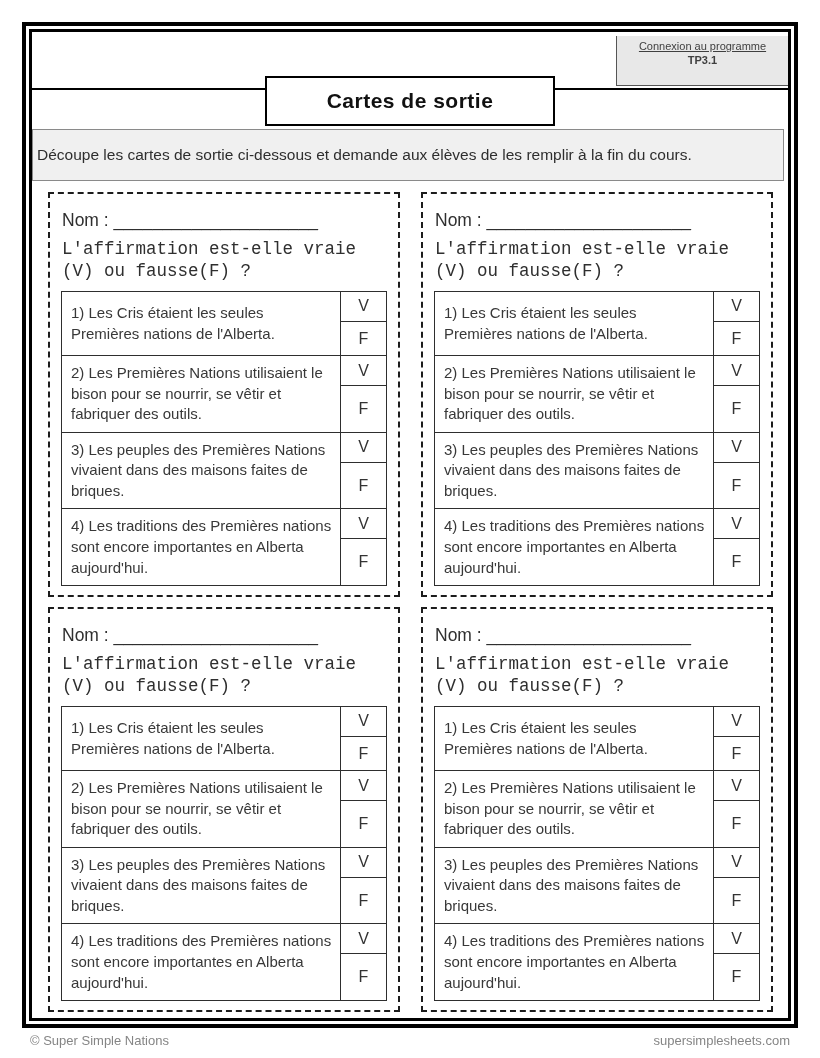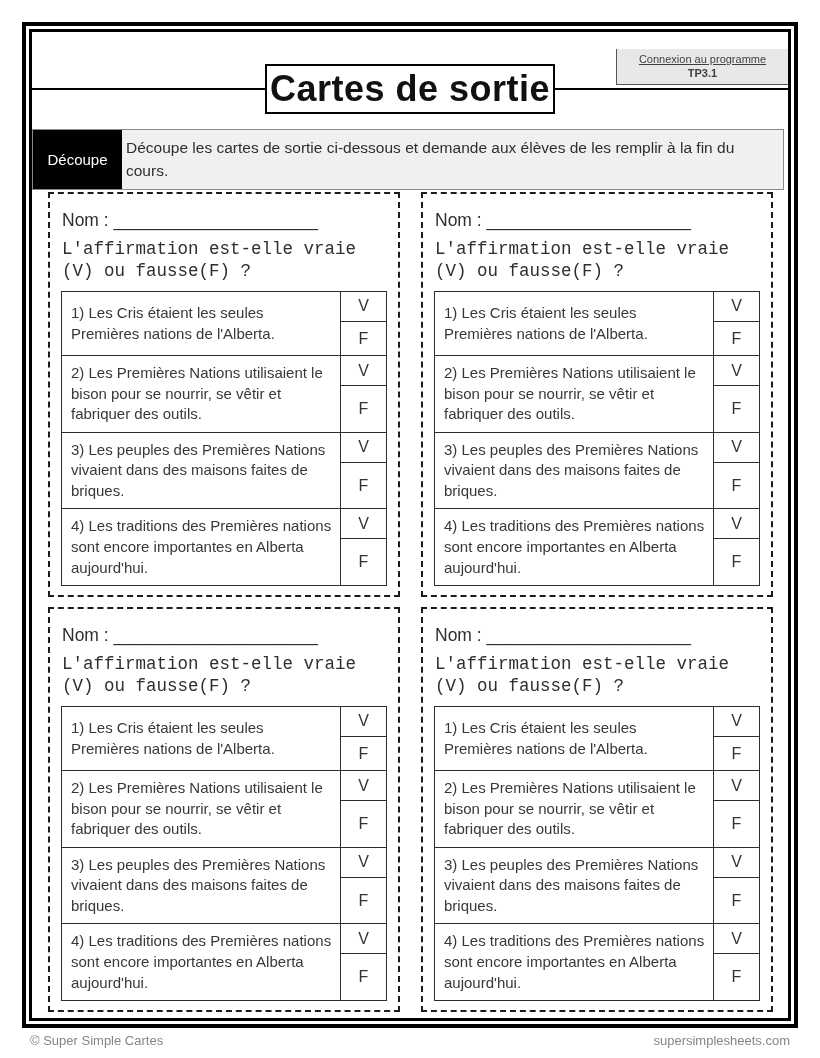--- a/index.html
+++ b/index.html
@@ -14,45 +14,45 @@
     position: absolute; left: 22px; top: 22px;
     width: 776px; height: 1006px;
     border: 4px solid #000;
   }
   .sheet-inner {
     position: absolute; left: 3px; top: 3px; right: 3px; bottom: 3px;
     border: 3px solid #000;
     background: #fff;
   }
   .connexion-box {
-    position: absolute; top: 17px; right: 0;
+    position: absolute; top: 4px; right: 0;
     width: 172px; min-height: 32px;
     background: #e8e8e8;
     border-left: 1px solid #555; border-bottom: 1px solid #555;
     text-align: center;
-    padding: 4px 4px 3px;
+    padding: 4px 4px 17px;
     font-size: 11px; line-height: 1.25;
     color: #3f3f3f;
     z-index: 3;
   }
   .connexion-link { text-decoration: underline; color: #3f3f3f; display: block; cursor: pointer; }
   .connexion-code { display: block; font-weight: bold; }
   .title-wrap {
     position: absolute; left: 0; right: 0; top: 32px; height: 50px; z-index: 2;
   }
   .title-rule {
     position: absolute; left: 0; right: 0; top: 24px;
     border-top: 2px solid #000;
   }
   .title-box {
-    position: relative; margin: 0 auto;
+    position: relative; margin: 12px auto;
     width: 290px; height: 50px;
     background: #fff; border: 2px solid #000;
     display: flex; align-items: center; justify-content: center;
-    font-size: 36px; font-weight: bold; color: #111;
+    font-size: 21px; font-weight: bold; color: #111;
     letter-spacing: 0.5px;
     z-index: 2;
   }
   .instruction-bar {
     position: absolute; left: 0; right: 4px; top: 97px;
     min-height: 52px;
     display: flex;
     border: 1px solid #8a8a8a;
     background: #f0f0f0;
     z-index: 1;
@@ -142,21 +142,20 @@
       <span class="connexion-link">Connexion au programme</span>
       <span class="connexion-code">TP3.1</span>
     </div>
 
     <div class="title-wrap">
       <div class="title-rule"></div>
       <div class="title-box">Cartes de sortie</div>
     </div>
 
     <div class="instruction-bar">
-      <div class="cut-label">Découpe</div>
       <div class="instruction-text">Découpe les cartes de sortie ci-dessous et demande aux élèves de les remplir à la fin du cours.</div>
     </div>
 
     <div class="cards-grid">
   <div class="exit-card">
     <div class="name-line">
       <span>Nom :</span>
       <span> _____________________</span>
     </div>
     <div class="prompt-line">L'affirmation est-elle vraie (V) ou fausse(F) ?</div>
@@ -304,15 +303,15 @@
         </div>
       </div>
     </div>
   </div>
 </div>
 
   </div>
 </div>
 
 <div class="footer">
-  <span>© Super Simple Cartes</span>
+  <span>© Super Simple Nations</span>
   <span>supersimplesheets.com</span>
 </div>
 
 </body></html>

